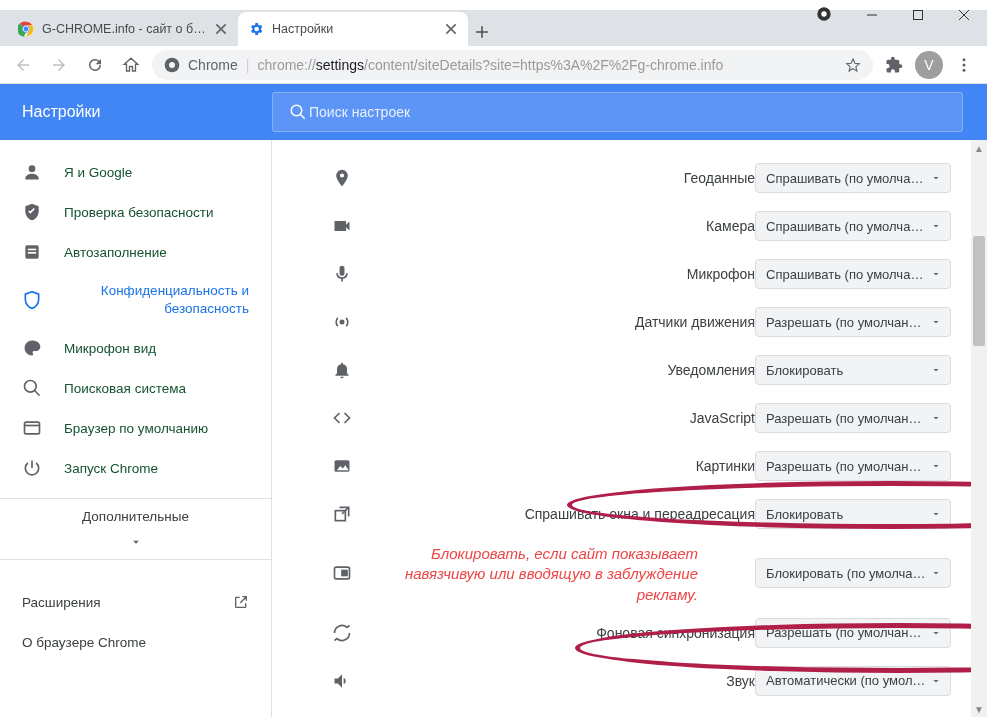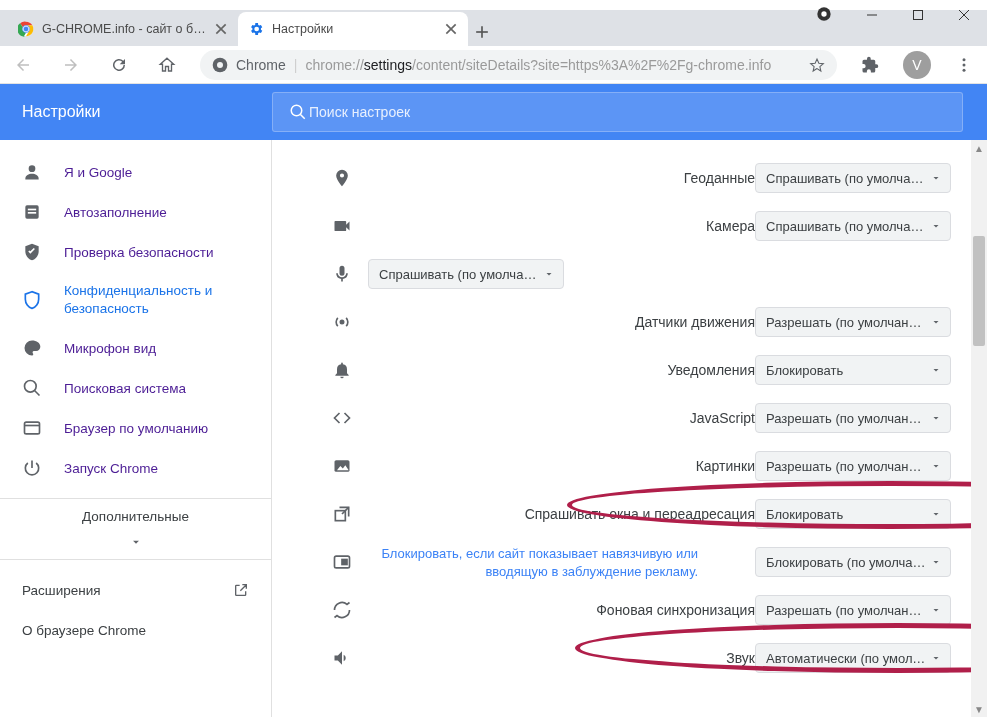--- a/index.html
+++ b/index.html
@@ -15,60 +15,60 @@
   
   .tabstrip { height: 36px; background: #dee1e6; display: flex; align-items: flex-end; padding-left: 8px; }
   .tab { height: 34px; width: 230px; background: #dee1e6; border-radius: 8px 8px 0 0; display: flex; align-items: center; padding: 0 10px; font-size: 12.5px; color: #4a4a4a; gap: 8px; position: relative; }
   .tab.active { background: #fff; }
   .tab .favicon { width: 16px; height: 16px; flex-shrink: 0; }
   .tab .title { flex: 1; white-space: nowrap; overflow: hidden; text-overflow: ellipsis; }
   .tab .close { width: 14px; height: 14px; color: #666; }
   .newtab { width: 28px; height: 28px; display:flex; align-items:center; justify-content:center; color:#555; }
 
   
-  .toolbar { height: 38px; background: #fff; border-bottom: 1px solid #e3e3e3; display: flex; align-items: center; padding: 0 8px; gap: 18px; }
+  .toolbar { height: 38px; background: #fff; border-bottom: 1px solid #e3e3e3; display: flex; align-items: center; padding: 0 8px; gap: 6px; }
   .navbtn { width: 30px; height: 30px; display:flex; align-items:center; justify-content:center; color:#5f6368; border-radius:50%; }
   .navbtn.disabled { color:#bfbfbf; }
   .addr { flex:1; height:30px; background:#f1f3f4; border-radius:15px; display:flex; align-items:center; padding:0 12px; font-size:14px; color:#202124; gap:8px; }
   .addr .info { color:#5f6368; }
   .addr .scheme { color:#5f6368; }
   .addr .urlpath { color:#9a9a9a; }
   .addr .star { margin-left:auto; color:#5f6368; }
   .avatar { width:28px; height:28px; border-radius:50%; background:#9e9e9e; color:#fff; display:flex; align-items:center; justify-content:center; font-size:14px; font-weight:500; }
 
   
   .bluebar { height:56px; background:#4285f4; display:flex; align-items:center; color:#fff; }
   .bluebar .title { width:272px; padding-left:22px; font-size:16px; }
   .searchwrap { flex:1; margin-right:24px; height:40px; background:#5c95f5; border-radius:3px; display:flex; align-items:center; padding:0 16px; gap:2px; border:1px solid rgba(255,255,255,.25); }
   .searchwrap input { flex:1; background:transparent; border:none; outline:none; color:#fff; font-size:14px; }
   .searchwrap input::placeholder { color:#e8f0fe; }
 
   
   .main { display:flex; height:calc(717px - 10px - 36px - 38px - 56px); }
   .sidebar { width:272px; border-right:1px solid #e0e0e0; padding-top:12px; overflow:hidden; }
-  .navitem { height:40px; display:flex; align-items:center; padding:0 22px; gap:22px; font-size:13.5px; color:#4c1d95; cursor:pointer; }
+  .navitem { height:40px; display:flex; align-items:center; padding:0 22px; gap:22px; font-size:13.5px; color:#14532d; cursor:pointer; }
   .navitem.active { color:#1a73e8; }
   .navitem.active .nicon { color:#1a73e8; }
   .navitem .nicon { width:20px; color:#5f6368; display:flex; }
-  .navitem.multi { height:56px; }
+  .navitem.multi { height:56px;text-align:right; }
   .navitem.multi .lbl { line-height:1.35; }
   .sidesep { height:1px; background:#e0e0e0; margin:10px 0; }
   .navadv { height:40px; display:flex; align-items:center; justify-content:space-between; padding:0 22px; font-size:13.5px; color:#3c4043;flex-direction:column; }
-  .navplain { height:40px; display:flex; align-items:center; justify-content:space-between; padding:0 22px; font-size:13.5px; color:#3c4043; }
+  .navplain { height:40px; display:flex; align-items:flex-end; justify-content:space-between; padding:0 22px; font-size:13.5px; color:#3c4043; }
 
   .content { flex:1; position:relative; overflow:hidden; }
   .scrollbar { position:absolute; right:0; top:0; width:16px; height:100%; background:#f1f1f1; }
   .scrollbar .arrow { width:16px; height:16px; display:flex; align-items:center; justify-content:center; color:#888; font-size:10px; }
   .scrollbar .thumb { position:absolute; right:2px; top:96px; width:12px; height:110px; background:#c1c1c1; border-radius:2px; }
 
   .perm-list { padding: 14px 36px 0 60px; text-align: right; }
   .perm-row { display:flex; align-items:center; min-height:48px; padding:4px 0; }
   .perm-row .picon { width:36px; color:#5f6368; display:flex; }
   .perm-row .ptext { flex:1; font-size:14px; color:#3c4043; }
-  .perm-row .ptext .sub { font-size:13px; color:#3b82f6; margin-top:2px; max-width:330px; line-height:1.35; }
+  .perm-row .ptext .sub { font-size:15px; color:#ef4444; margin-top:2px; max-width:330px; line-height:1.35;font-style:italic; }
   .perm-row .dd { width:196px; height:30px; background:#f1f3f4; border:1px solid #dadce0; border-radius:4px; display:flex; align-items:center; padding:0 8px 0 10px; font-size:13px; color:#3c4043; justify-content:space-between; }
   .perm-row .dd span { white-space:nowrap; overflow:hidden; text-overflow:ellipsis; }
   .perm-row .dd .caret { color:#5f6368; flex-shrink:0; margin-left:4px; }
 
   .highlight { position:absolute; border:5px solid #b01f4a; border-radius:50%; pointer-events:none; }
   .highlight.one { left:295px; top:341px; width:646px; height:48px; }
   .highlight.two { left:303px; top:483px; width:646px; height:50px; }
 
   svg { display:block; }
 </style>
@@ -219,35 +219,35 @@
           <svg width="20" height="20" viewBox="0 0 24 24" fill="currentColor">
             <circle cx="12" cy="8" r="4"></circle>
             <path d="M4 20c0-4 4-6 8-6s8 2 8 6v1H4z"></path>
           </svg>
         </span>
       <span class="lbl">Я и Google</span>
     </div>
     <div class="navitem">
       <span class="nicon">
           <svg width="20" height="20" viewBox="0 0 24 24" fill="currentColor">
+            <path d="M12 2 4 5v6c0 5 3.4 9.7 8 11 4.6-1.3 8-6 8-11V5z"></path>
+            <path d="M10 14l-2.5-2.5 1.4-1.4L10 11.2l4.1-4.1 1.4 1.4z" fill="#fff"></path>
+          </svg>
+        </span>
+      <span class="lbl">Проверка безопасности</span>
+    </div>
+    <div class="navitem">
+      <span class="nicon">
+          <svg width="20" height="20" viewBox="0 0 24 24" fill="currentColor">
             <rect x="4" y="4" width="16" height="16" rx="2"></rect>
             <rect x="7" y="8" width="10" height="2" fill="#fff"></rect>
             <rect x="7" y="12" width="10" height="2" fill="#fff"></rect>
           </svg>
         </span>
       <span class="lbl">Автозаполнение</span>
-    </div>
-    <div class="navitem">
-      <span class="nicon">
-          <svg width="20" height="20" viewBox="0 0 24 24" fill="currentColor">
-            <path d="M12 2 4 5v6c0 5 3.4 9.7 8 11 4.6-1.3 8-6 8-11V5z"></path>
-            <path d="M10 14l-2.5-2.5 1.4-1.4L10 11.2l4.1-4.1 1.4 1.4z" fill="#fff"></path>
-          </svg>
-        </span>
-      <span class="lbl">Проверка безопасности</span>
     </div>
     <div class="navitem active multi">
       <span class="nicon">
           <svg width="20" height="20" viewBox="0 0 24 24" fill="none" stroke="currentColor" stroke-width="2">
             <path d="M12 2 4 5v6c0 5 3.4 9.7 8 11 4.6-1.3 8-6 8-11V5z"></path>
           </svg>
         </span>
       <span class="lbl">Конфиденциальность и безопасность</span>
     </div>
     <div class="navitem">
@@ -345,20 +345,23 @@
               </svg>
             </span>
           </div>
         </div>
         <div class="perm-row">
           <span class="picon">
             <svg width="20" height="20" viewBox="0 0 24 24" fill="#5f6368">
               <path d="M12 14a3 3 0 0 0 3-3V5a3 3 0 0 0-6 0v6a3 3 0 0 0 3 3zm5-3a5 5 0 0 1-10 0H5a7 7 0 0 0 6 6.9V21h2v-3.1A7 7 0 0 0 19 11z"></path>
             </svg>
           </span>
+          <div class="ptext">
+            <div>Микрофон</div>
+          </div>
           <div class="dd">
             <span>Спрашивать (по умолчанию</span>
             <span class="caret">
               <svg width="12" height="12" viewBox="0 0 24 24" fill="#5f6368">
                 <path d="M7 10l5 5 5-5z"></path>
               </svg>
             </span>
           </div>
         </div>
         <div class="perm-row">

